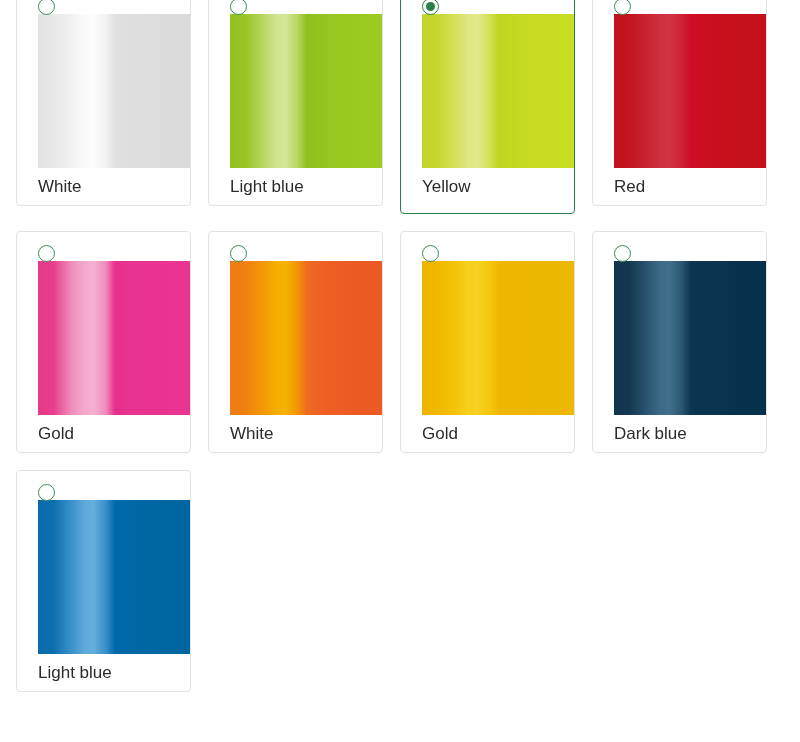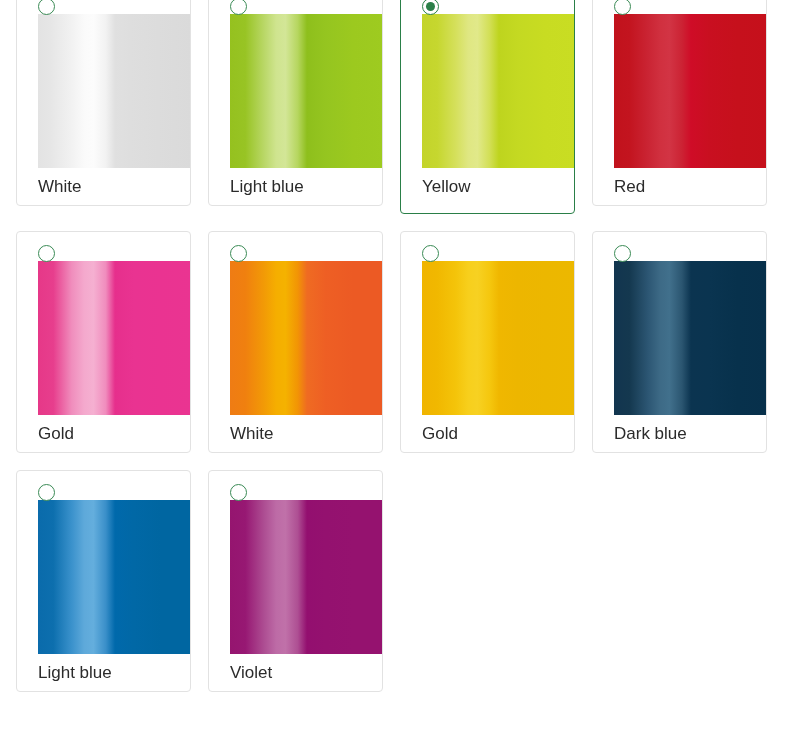--- a/index.html
+++ b/index.html
@@ -157,21 +157,14 @@
         <div class="swatch-label">Dark blue</div>
       </div>
     </div>
     <div class="grid-cell">
       <div class="color-card">
         <span class="radio"></span>
         <div class="swatch" style="background: linear-gradient(90deg, rgb(10, 107, 171) 0%, rgb(13, 111, 174) 10%, rgb(59, 146, 204) 22%, rgb(94, 169, 218) 30%, rgb(100, 174, 221) 36%, rgb(58, 143, 201) 44%, rgb(0, 105, 171) 50%, rgb(1, 104, 166) 62%, rgb(0, 102, 161) 80%, rgb(0, 102, 161) 100%);"></div>
         <div class="swatch-label">Light blue</div>
       </div>
     </div>
-    <div class="grid-cell">
-      <div class="color-card">
-        <span class="radio"></span>
-        <div class="swatch" style="background: linear-gradient(90deg, rgb(149, 21, 111) 0%, rgb(151, 24, 115) 10%, rgb(173, 77, 146) 22%, rgb(189, 107, 166) 30%, rgb(192, 113, 169) 36%, rgb(174, 79, 147) 44%, rgb(147, 15, 111) 50%, rgb(148, 17, 111) 62%, rgb(149, 18, 111) 80%, rgb(149, 18, 111) 100%);"></div>
-        <div class="swatch-label">Violet</div>
-      </div>
-    </div>
     <div class="grid-cell empty"></div>
   </div>
 
 </body></html>

